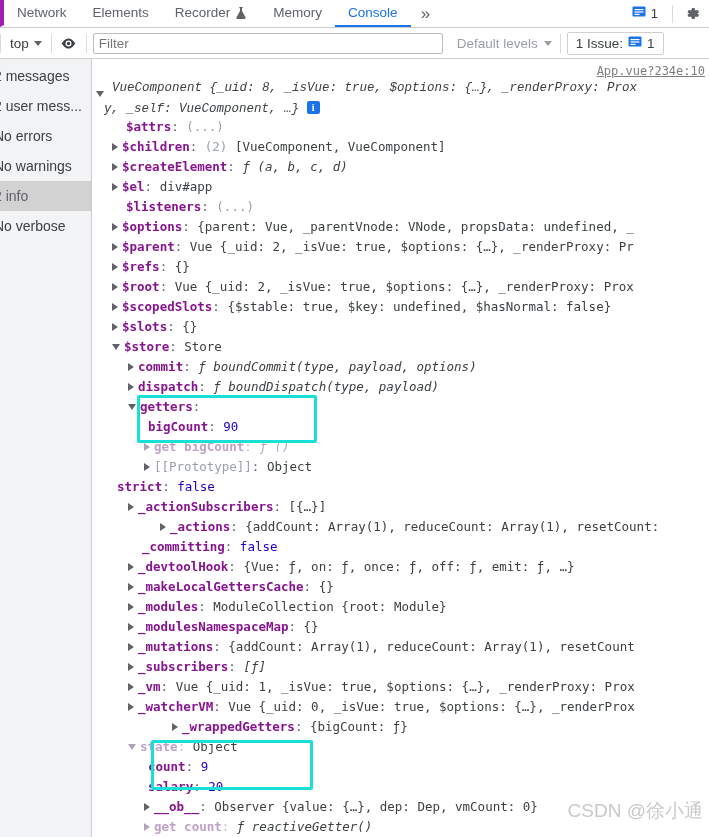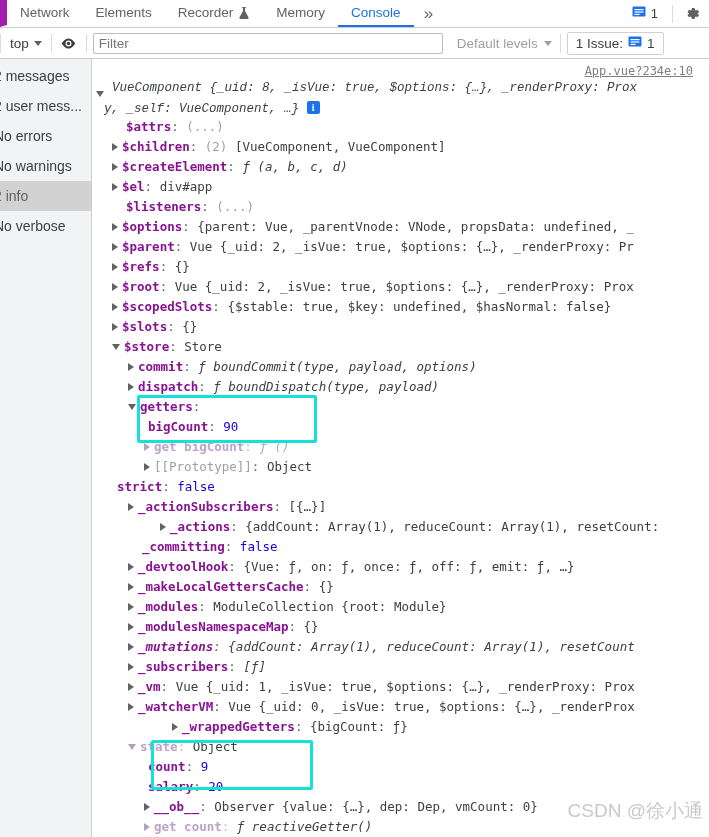--- a/index.html
+++ b/index.html
@@ -30,21 +30,21 @@
   }
   .tab {
     display: flex; align-items: center; justify-content: center;
     padding: 0 13px;
     color: #5f6368;
     white-space: nowrap;
     position: relative;
     border-bottom: 2px solid transparent;
     box-sizing: border-box;
   }
-  .tab.first { border-left: 7px solid #a21caf; }
+  .tab.first { border-left: 4px solid #a21caf; }
   .tab.active {
     color: #1a73e8;
     border-bottom: 2px solid #1a73e8;
   }
   .tab .flask {
     margin-left: 5px; display: inline-flex; align-items: center;
   }
   .tab-more {
     display: flex; align-items: center; justify-content: center;
     padding: 0 10px;
@@ -164,21 +164,21 @@
     position: relative;
     overflow: hidden;
     font-family: "DejaVu Sans Mono", monospace;
     font-size: 12.5px;
     line-height: 20px;
     color: #202124;
     background: #ffffff;
   }
   .srclink {
     position: absolute;
-    top: 2px; right: 16px;
+    top: 2px; right: 4px;
     font-family: "DejaVu Sans Mono", monospace;
     font-size: 12px;
     color: #7f7f7f;
     text-decoration: underline;
     white-space: nowrap;
   }
   .loglines {
     position: relative;
     padding-top: 18px;
     white-space: nowrap;
@@ -470,21 +470,21 @@
         </div>
 
         <div class="ln" style="padding-left:36px;">
           <span class="tri"></span><span class="prop">_modules</span><span class="kw">: </span><span class="obj">ModuleCollection {root: Module}</span>
         </div>
 
         <div class="ln" style="padding-left:36px;">
           <span class="tri"></span><span class="prop">_modulesNamespaceMap</span><span class="kw">: </span><span class="obj">{}</span>
         </div>
 
-        <div class="ln" style="padding-left:36px;font-style:italic;">
+        <div class="ln" style="padding-left:36px;">
           <span class="tri"></span><span class="prop">_mutations</span><span class="kw">: </span><span class="obj">{addCount: Array(1), reduceCount: Array(1), resetCount</span>
         </div>
 
         <div class="ln" style="padding-left:36px;">
           <span class="tri"></span><span class="prop">_subscribers</span><span class="kw">: </span><span class="fn">[ƒ]</span>
         </div>
 
         <div class="ln" style="padding-left:36px;">
           <span class="tri"></span><span class="prop">_vm</span><span class="kw">: </span><span class="obj">Vue {_uid: 1, _isVue: true, $options: {…}, _renderProxy: Prox</span>
         </div>

